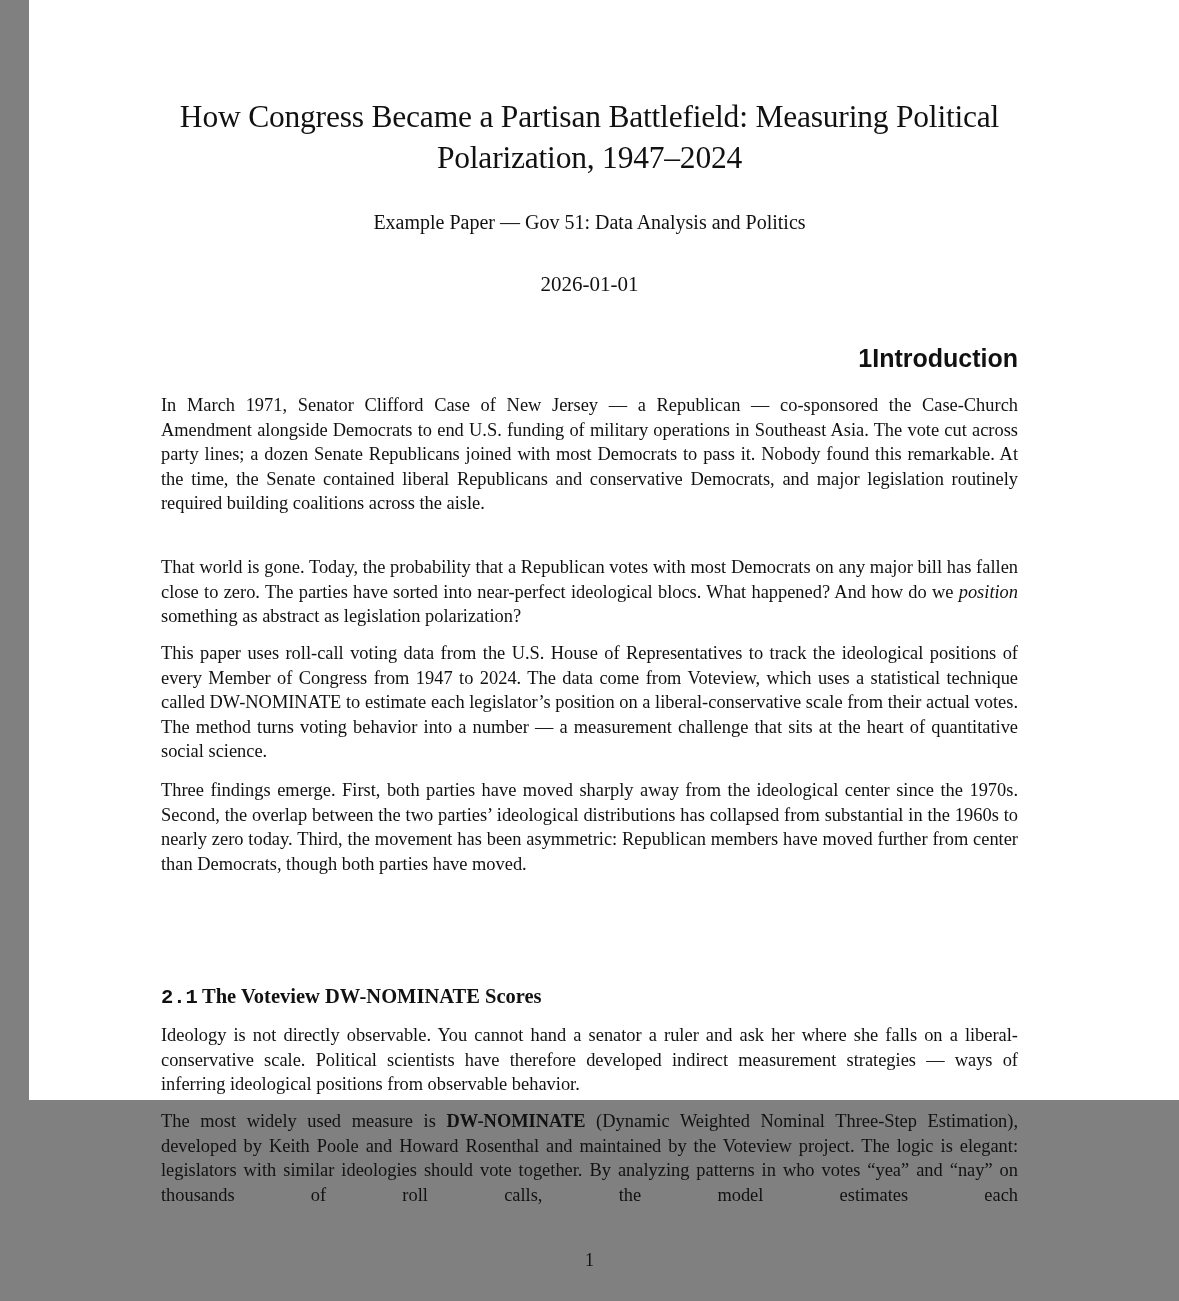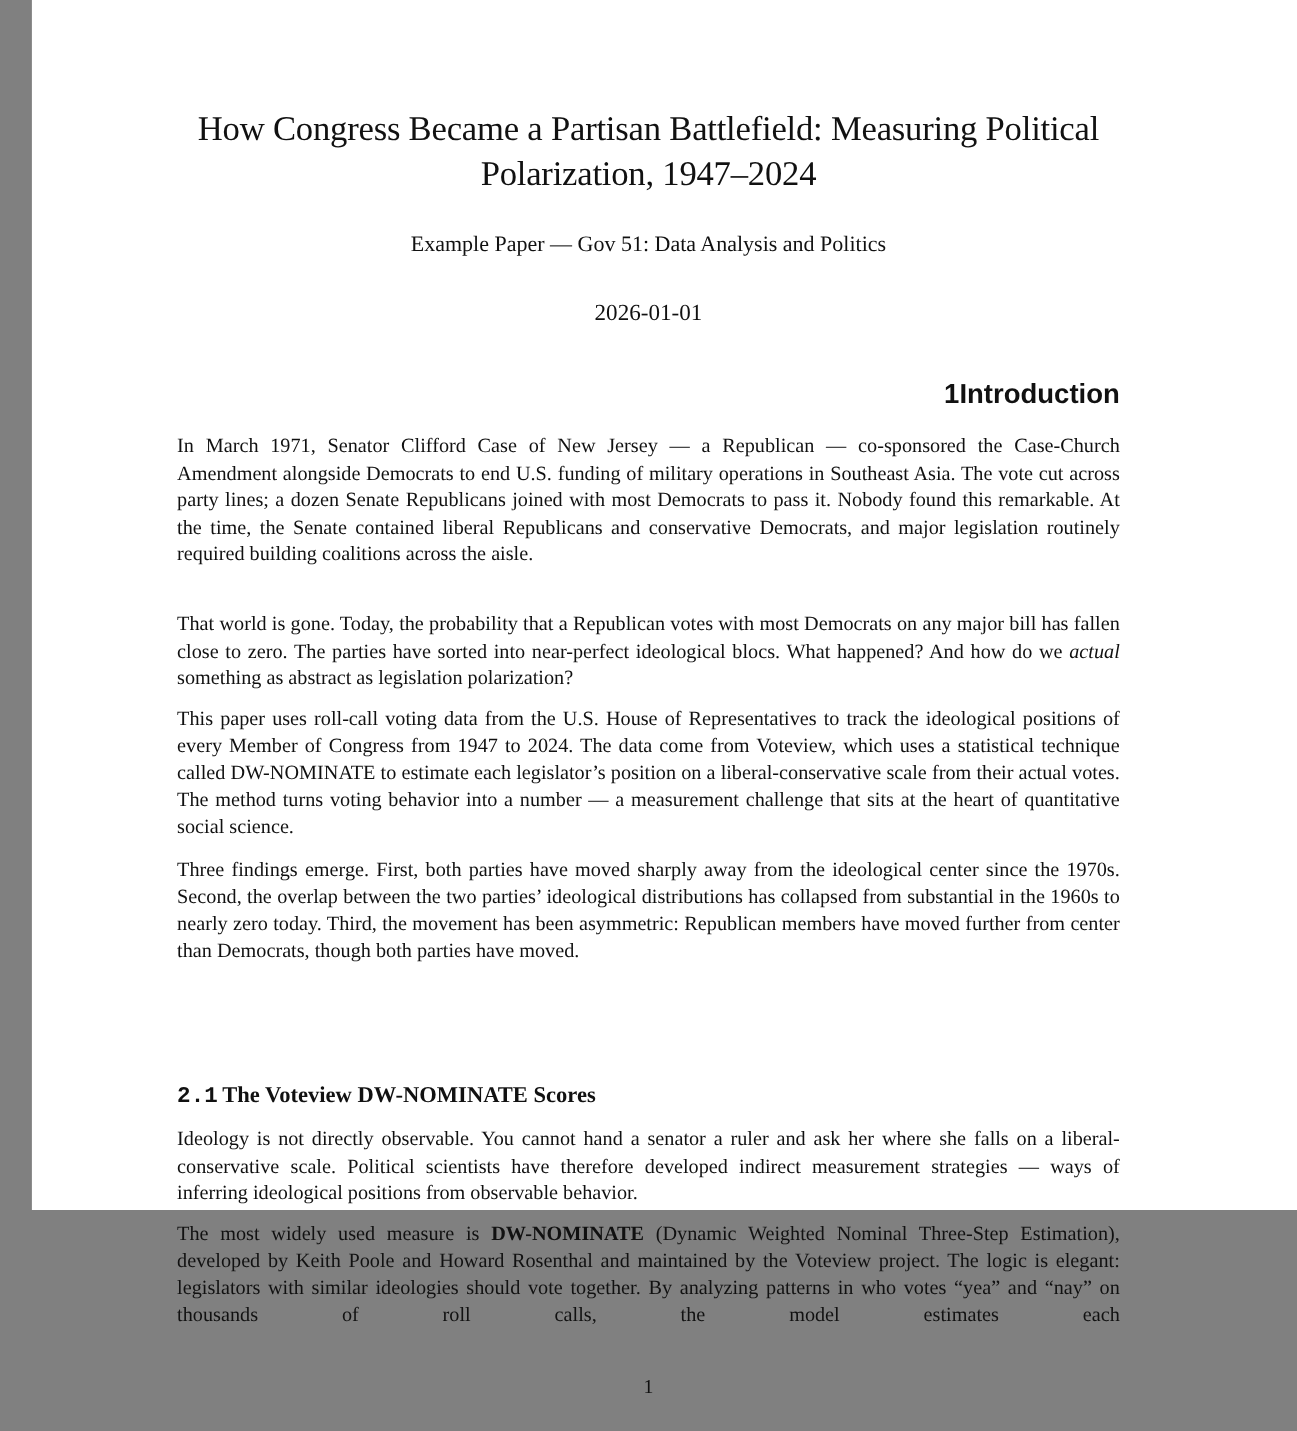--- a/index.html
+++ b/index.html
@@ -139,21 +139,21 @@
   <div class="subtitle">Example Paper — Gov 51: Data Analysis and Politics</div>
 
   <div class="date">2026-01-01</div>
 
   <h2 class="section textblock" style="top:343px;">
     <span class="secnum">1</span><span>Introduction</span>
   </h2>
 
   <p class="para textblock" style="top:393px;">In March 1971, Senator Clifford Case of New Jersey — a Republican — co-sponsored the Case-Church Amendment alongside Democrats to end U.S. funding of military operations in Southeast Asia. The vote cut across party lines; a dozen Senate Republicans joined with most Democrats to pass it. Nobody found this remarkable. At the time, the Senate contained liberal Republicans and conservative Democrats, and major legislation routinely required building coalitions across the aisle.</p>
 
-  <p class="para textblock" style="top:555px;"><span>That world is gone. Today, the probability that a Republican votes with most Democrats on any major bill has fallen close to zero. The parties have sorted into near-perfect ideological blocs. What happened? And how do we </span><em>actual</em><span> something as abstract as legislation polarization?</span></p>
+  <p class="para textblock" style="top:555px;"><span>That world is gone. Today, the probability that a Republican votes with most Democrats on any major bill has fallen close to zero. The parties have sorted into near-perfect ideological blocs. What happened? And how do we </span><em>position</em><span> something as abstract as legislation polarization?</span></p>
 
   <p class="para textblock" style="top:641px;">This paper uses roll-call voting data from the U.S. House of Representatives to track the ideological positions of every Member of Congress from 1947 to 2024. The data come from Voteview, which uses a statistical technique called DW-NOMINATE to estimate each legislator’s position on a liberal-conservative scale from their actual votes. The method turns voting behavior into a number — a measurement challenge that sits at the heart of quantitative social science.</p>
 
   <p class="para textblock" style="top:778px;">Three findings emerge. First, both parties have moved sharply away from the ideological center since the 1970s. Second, the overlap between the two parties’ ideological distributions has collapsed from substantial in the 1960s to nearly zero today. Third, the movement has been asymmetric: Republican members have moved further from center than Democrats, though both parties have moved.</p>
 
 
   <h3 class="subsection textblock" style="top:983px;">
     <span class="subsecnum">2.1</span><span>The Voteview DW-NOMINATE Scores</span>
   </h3>
 

